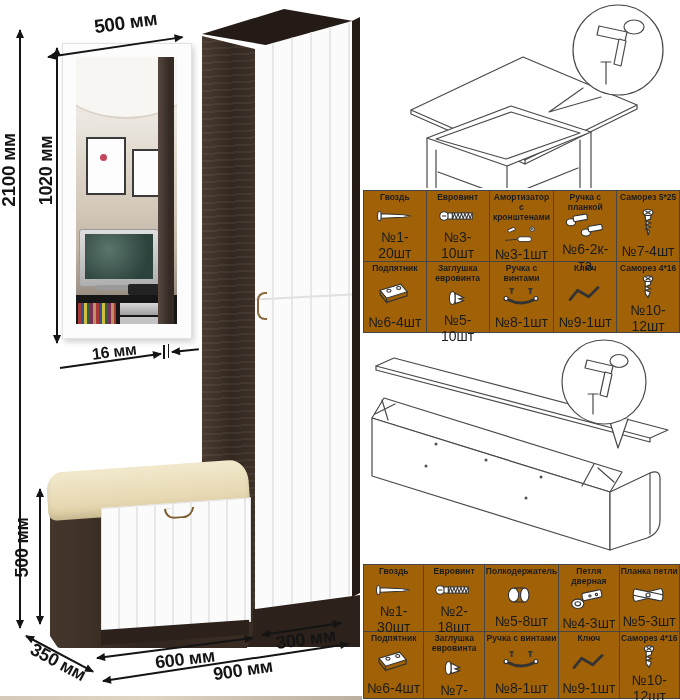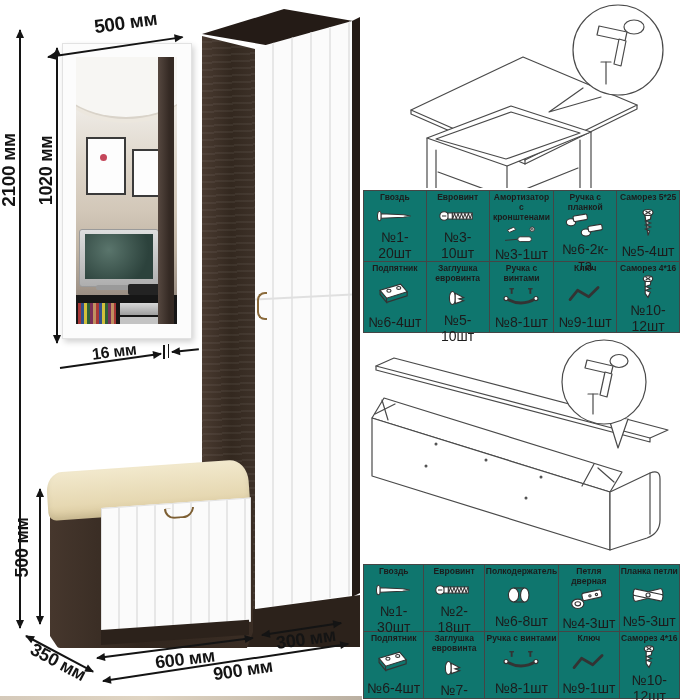--- a/index.html
+++ b/index.html
@@ -81,21 +81,21 @@
      transform:skewY(-4deg);transform-origin:left top;}
   .bench-handle{position:absolute;left:62px;top:4px;width:26px;height:9px;border:2.5px solid #7d5f33;
      border-top:none;border-radius:0 0 12px 12px;}
   .bench-plinth{position:absolute;left:57px;top:170px;width:148px;height:15px;background:#2c221b;
      transform:skewY(-4deg);transform-origin:left top;}
 
   .photo-edge{position:absolute;left:0;top:696px;width:362px;height:4px;opacity:.6;
      background:linear-gradient(90deg,#b9a68c,#cbb89a 40%,#8c7a62);}
 
   
-  table.kit{position:absolute;border-collapse:collapse;background:#0f766e;table-layout:fixed;z-index:2;}
+  table.kit{position:absolute;border-collapse:collapse;background:#a16207;table-layout:fixed;z-index:2;}
   table.kit td{border:1px solid #454545;width:63px;padding:2px 1px;vertical-align:top;}
   .kit-1{left:363px;top:190px;}
   .kit-2{left:363px;top:564px;}
   .cell{display:flex;flex-direction:column;align-items:center;justify-content:space-between;height:66px;}
   .kit-2 .cell{height:62px;}
   .pn{font-size:8.5px;font-weight:600;color:#1c1c1c;text-align:center;line-height:1.15;}
   .pq{font-size:14px;color:#1c1c1c;text-align:center;}
   .pi{flex:1 1 auto;display:flex;align-items:center;justify-content:center;}
   .pi svg{display:block;}
 
@@ -318,21 +318,21 @@
         <div class="pi">
                 <svg width="46" height="30" viewBox="0 0 46 30">
                   <g stroke="#333" fill="#fff" stroke-width="1.2">
                     <ellipse cx="23" cy="4.5" rx="5" ry="3"></ellipse>
                     <line x1="20.5" y1="3" x2="25.5" y2="6"></line>
                     <line x1="25.5" y1="3" x2="20.5" y2="6"></line>
                     <polygon points="20,7.5 26,7.5 25.5,11 20.5,13 25.5,15 20.5,17 25.5,19 20.5,21 24.5,23 23,27.5"></polygon>
                   </g>
                 </svg>
               </div>
-        <div class="pq">№5-4шт</div>
+        <div class="pq">№7-4шт</div>
             </div>
           </td>
     </tr>
     <tr>
       <td>
             <div class="cell">
               <div class="pn">Подпятник</div>
         <div class="pi">
                 <svg width="46" height="28" viewBox="0 0 46 30">
                   <g stroke="#333" fill="#fff" stroke-width="1.2">
@@ -451,21 +451,21 @@
         <div class="pi">
                 <svg width="46" height="28" viewBox="0 0 46 30">
                   <g stroke="#333" fill="#fff" stroke-width="1.2">
                     <ellipse cx="15" cy="15" rx="5.5" ry="7.5"></ellipse>
                     <line x1="15" y1="7.5" x2="27" y2="7.5"></line>
                     <line x1="15" y1="22.5" x2="27" y2="22.5"></line>
                     <ellipse cx="27" cy="15" rx="4.5" ry="7.5"></ellipse>
                   </g>
                 </svg>
               </div>
-        <div class="pq">№6-8шт</div>
+        <div class="pq">№5-8шт</div>
             </div>
           </td>
       <td>
             <div class="cell">
               <div class="pn">Петля дверная</div>
         <div class="pi">
                 <svg width="46" height="28" viewBox="0 0 46 30">
                   <g stroke="#333" fill="#fff" stroke-width="1.2">
                     <rect x="15" y="7" width="21" height="8" rx="2" transform="rotate(-12 15 7)"></rect>
                     <ellipse cx="11" cy="18" rx="6.5" ry="5"></ellipse>

